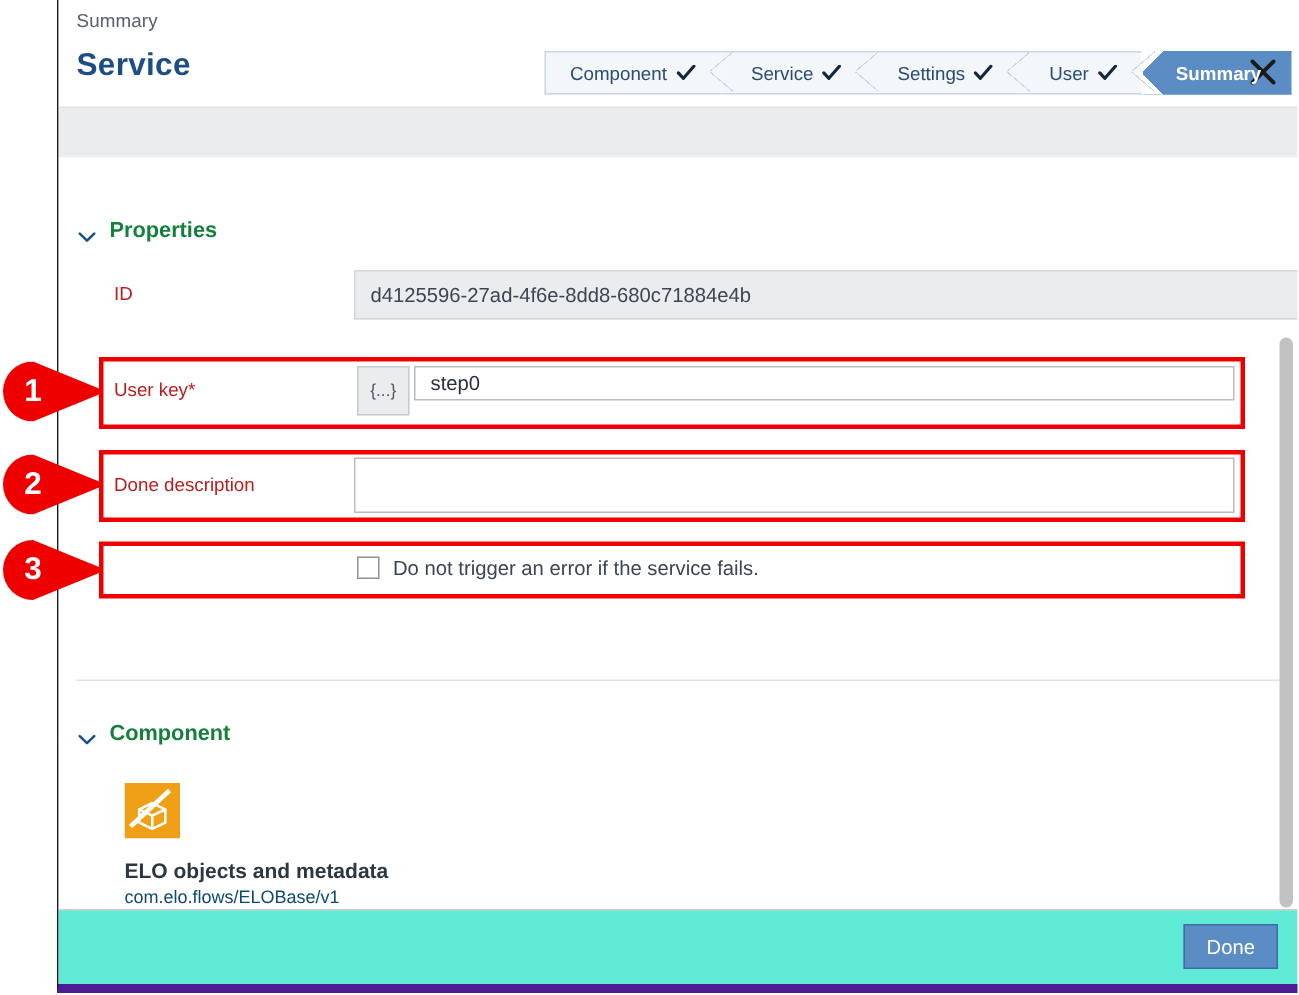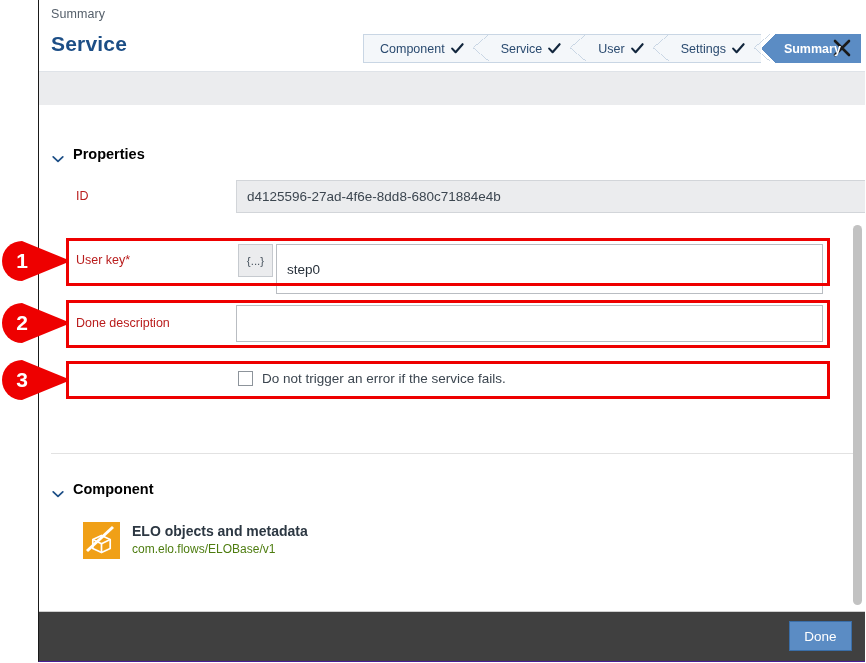--- a/index.html
+++ b/index.html
@@ -14,21 +14,21 @@
     -webkit-font-smoothing: antialiased;
   }
 
   
   .dialog {
     position: absolute;
     left: 38px; top: 0px;
     width: 827px; height: 662px;
     background: #ffffff;
     border-left: 1px solid #1a1a1a;
-    border-bottom: 1px solid #4c1d95;
+    border-bottom: 6px solid #4c1d95;
     box-sizing: border-box;
     overflow: hidden;
   }
 
   
   .hdr {
     position: absolute;
     left: 0; top: 0; right: 0;
     height: 72px;
     background: #ffffff;
@@ -139,21 +139,21 @@
     left: 0; top: 105px;
     right: 0; bottom: 50px;
     background: #ffffff;
   }
 
   .section-head {
     position: absolute;
     display: flex; align-items: center; gap: 9px;
     font-size: 14.5px;
     font-weight: bold;
-    color: #000000;
+    color: #15803d;
     cursor: pointer;
   }
   .caret { width: 12px; height: 8px; display: inline-block; }
 
   .divider {
     position: absolute;
     left: 12px; right: 12px;
     height: 1px;
     background: #e2e2e2;
   }
@@ -206,29 +206,29 @@
   .cb-label { font-size: 13.5px; color: #3c4650; }
 
   
   .comp-card { position: absolute; display: flex; align-items: flex-start; gap: 12px; }
   .comp-ico { width: 37px; height: 37px; flex: none; }
   .comp-name {
     font-size: 14px; font-weight: bold; color: #2c3742;
     line-height: 19px;
   }
   .comp-id {
-    font-size: 12px; color: #4d7c0f; line-height: 16px;
+    font-size: 12px; color: #0c4a6e; line-height: 16px;
   }
 
   
   .footer {
     position: absolute;
     left: 0; right: 0; bottom: 0;
     height: 50px;
-    background: #404040;
+    background: #5eead4;
     border-top: 1px solid #cfcfcf;
     box-sizing: border-box;
   }
   .done-btn {
     position: absolute;
     right: 13px; top: 9px;
     width: 63px; height: 30px;
     background: #5b8cc4;
     border: 1px solid #3a6ea8;
     box-sizing: border-box;
@@ -300,29 +300,29 @@
       </div>
       <div class="step">
         <span class="step-label">Service</span>
         <span class="tick">
           <svg viewBox="0 0 13 11" width="13" height="11">
               <path d="M1.2 5.6 L4.6 9.2 L11.6 1.2" stroke="#12263d" stroke-width="2.1" fill="none" stroke-linecap="round" stroke-linejoin="round"></path>
             </svg>
         </span>
       </div>
       <div class="step">
-        <span class="step-label">User</span>
+        <span class="step-label">Settings</span>
         <span class="tick">
           <svg viewBox="0 0 13 11" width="13" height="11">
               <path d="M1.2 5.6 L4.6 9.2 L11.6 1.2" stroke="#12263d" stroke-width="2.1" fill="none" stroke-linecap="round" stroke-linejoin="round"></path>
             </svg>
         </span>
       </div>
       <div class="step">
-        <span class="step-label">Settings</span>
+        <span class="step-label">User</span>
         <span class="tick">
           <svg viewBox="0 0 13 11" width="13" height="11">
               <path d="M1.2 5.6 L4.6 9.2 L11.6 1.2" stroke="#12263d" stroke-width="2.1" fill="none" stroke-linecap="round" stroke-linejoin="round"></path>
             </svg>
         </span>
       </div>
       <div class="step active">
         <span class="step-label">Summary</span>
       </div>
     </div>
@@ -345,42 +345,42 @@
           </svg>
       </span>
       <span>Properties</span>
     </div>
 
     <div class="row-label" style="left:37px; top:84px;">ID</div>
     <div class="txt-ro" style="left:197px; top:75px; width:682px; height:33px;">d4125596-27ad-4f6e-8dd8-680c71884e4b</div>
 
     <div class="row-label" style="left:37px; top:148px;">User key*</div>
     <div class="expr-btn" style="left:199px; top:139px; width:35px; height:33px;">{...}</div>
-    <div class="txt-in" style="left:237px; top:139px; width:547px; height:50px;">step0</div>
+    <div class="txt-in" style="left:237px; top:139px; width:547px; height:23px;">step0</div>
 
     <div class="row-label" style="left:37px; top:211px;">Done description</div>
     <div class="txt-in" style="left:197px; top:200px; width:587px; height:37px;"></div>
 
     <div class="cb-row" style="left:199px; top:266px;">
       <span class="cb-box"></span>
       <span class="cb-label">Do not trigger an error if the service fails.</span>
     </div>
 
     <div class="divider" style="top:348px;"></div>
 
     <div class="section-head" style="left:13px; top:376px;">
       <span class="caret">
         <svg viewBox="0 0 12 8" width="12" height="8">
             <path d="M1.2 1.8 L6 6.4 L10.8 1.8" stroke="#1c4e86" stroke-width="1.7" fill="none" stroke-linecap="round" stroke-linejoin="round"></path>
           </svg>
       </span>
       <span>Component</span>
     </div>
 
-    <div class="comp-card" style="left:44px; top:417px;">
+    <div class="comp-card" style="left:44px; top:417px;flex-direction:column;">
       <span class="comp-ico">
         <svg viewBox="0 0 37 37" width="37" height="37">
           <rect x="0" y="0" width="37" height="37" fill="#f0a017"></rect>
           <path d="M4 29 L30 5" stroke="#ffffff" stroke-width="3" stroke-linecap="butt"></path>
           <g stroke="#ffffff" stroke-width="1.7" fill="none" stroke-linejoin="round">
             <path d="M18.5 13.4 L27.2 17.6 L27.2 26.4 L18.5 30.6 L9.8 26.4 L9.8 17.6 Z"></path>
             <path d="M9.8 17.6 L18.5 21.8 L27.2 17.6"></path>
             <path d="M18.5 21.8 L18.5 30.6"></path>
           </g>
         </svg>

